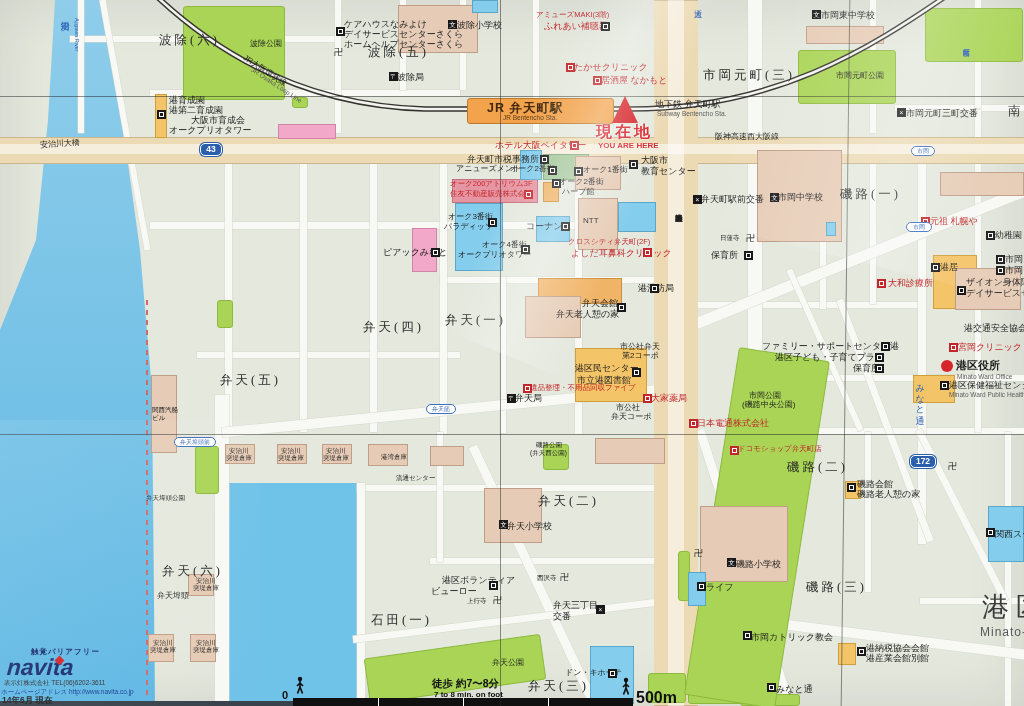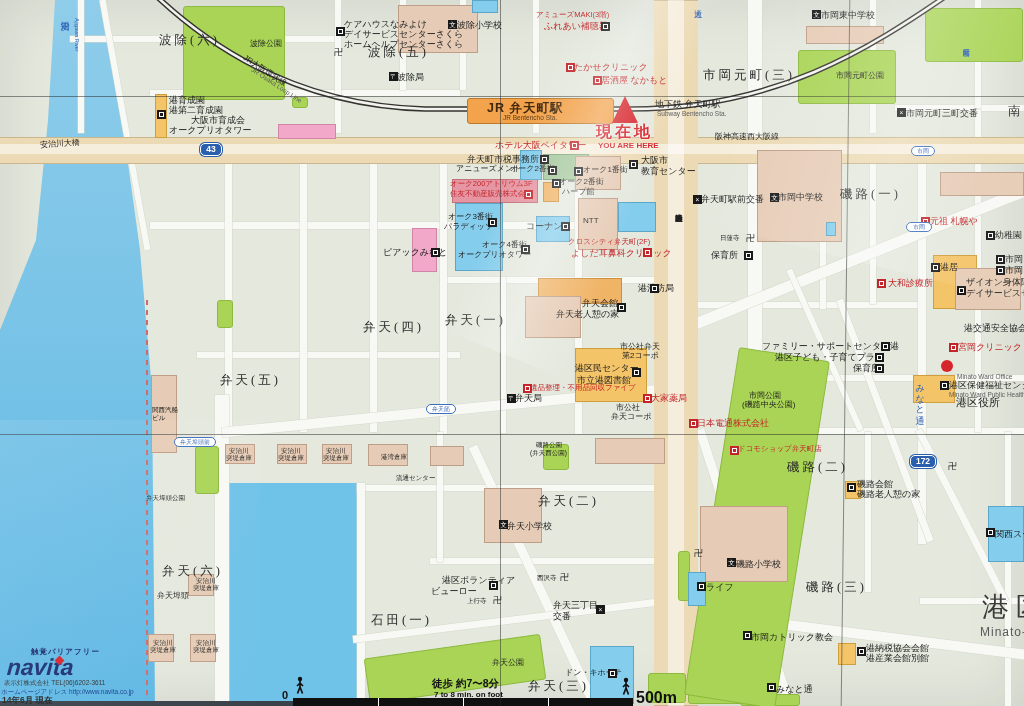--- a/index.html
+++ b/index.html
@@ -19,21 +19,21 @@
   .bo{background:#f0b467;border:1px solid #cc8f3f;}
   .water{background:linear-gradient(180deg,#8fcdea,#5fb8e4);}
   .lb{white-space:nowrap;font-size:9px;line-height:1.12;color:#1d1d1d;z-index:40;}
   .d{font-family:"Liberation Serif",serif;font-size:12.5px;letter-spacing:3px;color:#2b2b2b;}
   .r{color:#c3262a;}
   .s{font-size:8px;}
   .ss{font-size:6.5px;}
   .rs{color:#c3262a;font-size:7.5px;}
   .e{font-size:6.5px;color:#5d5d5d;}
   .bl{color:#2e62b5;}
-  .b11{font-size:11px;font-weight:normal;margin-top:37px;}
+  .b11{font-size:11px;font-weight:bold;}
   .v{writing-mode:vertical-rl;text-orientation:upright;}
   .w1{font-family:"Liberation Serif",serif;font-size:27px;letter-spacing:7px;color:#3a3a3a;}
   .w2{font-size:12px;color:#5a5a5a;letter-spacing:1px;}
   .ic{width:9px;height:9px;background:#191919;z-index:41;}
   .ic::after{content:"";position:absolute;left:2px;top:2px;right:2px;bottom:2px;border:1px solid #fff;}
   .ic.red{background:#c3262a;}
   .icg{width:9px;height:9px;background:#191919;color:#fff;font-size:6.5px;line-height:9px;text-align:center;z-index:41;}
   .mj{font-size:9px;color:#1a1a1a;z-index:41;line-height:1;}
   .oval{border:1px solid #3a6ebf;background:#fff;color:#2e62b5;font-size:6px;line-height:8px;
         border-radius:6px;text-align:center;z-index:41;padding:0 2px;white-space:nowrap;}

